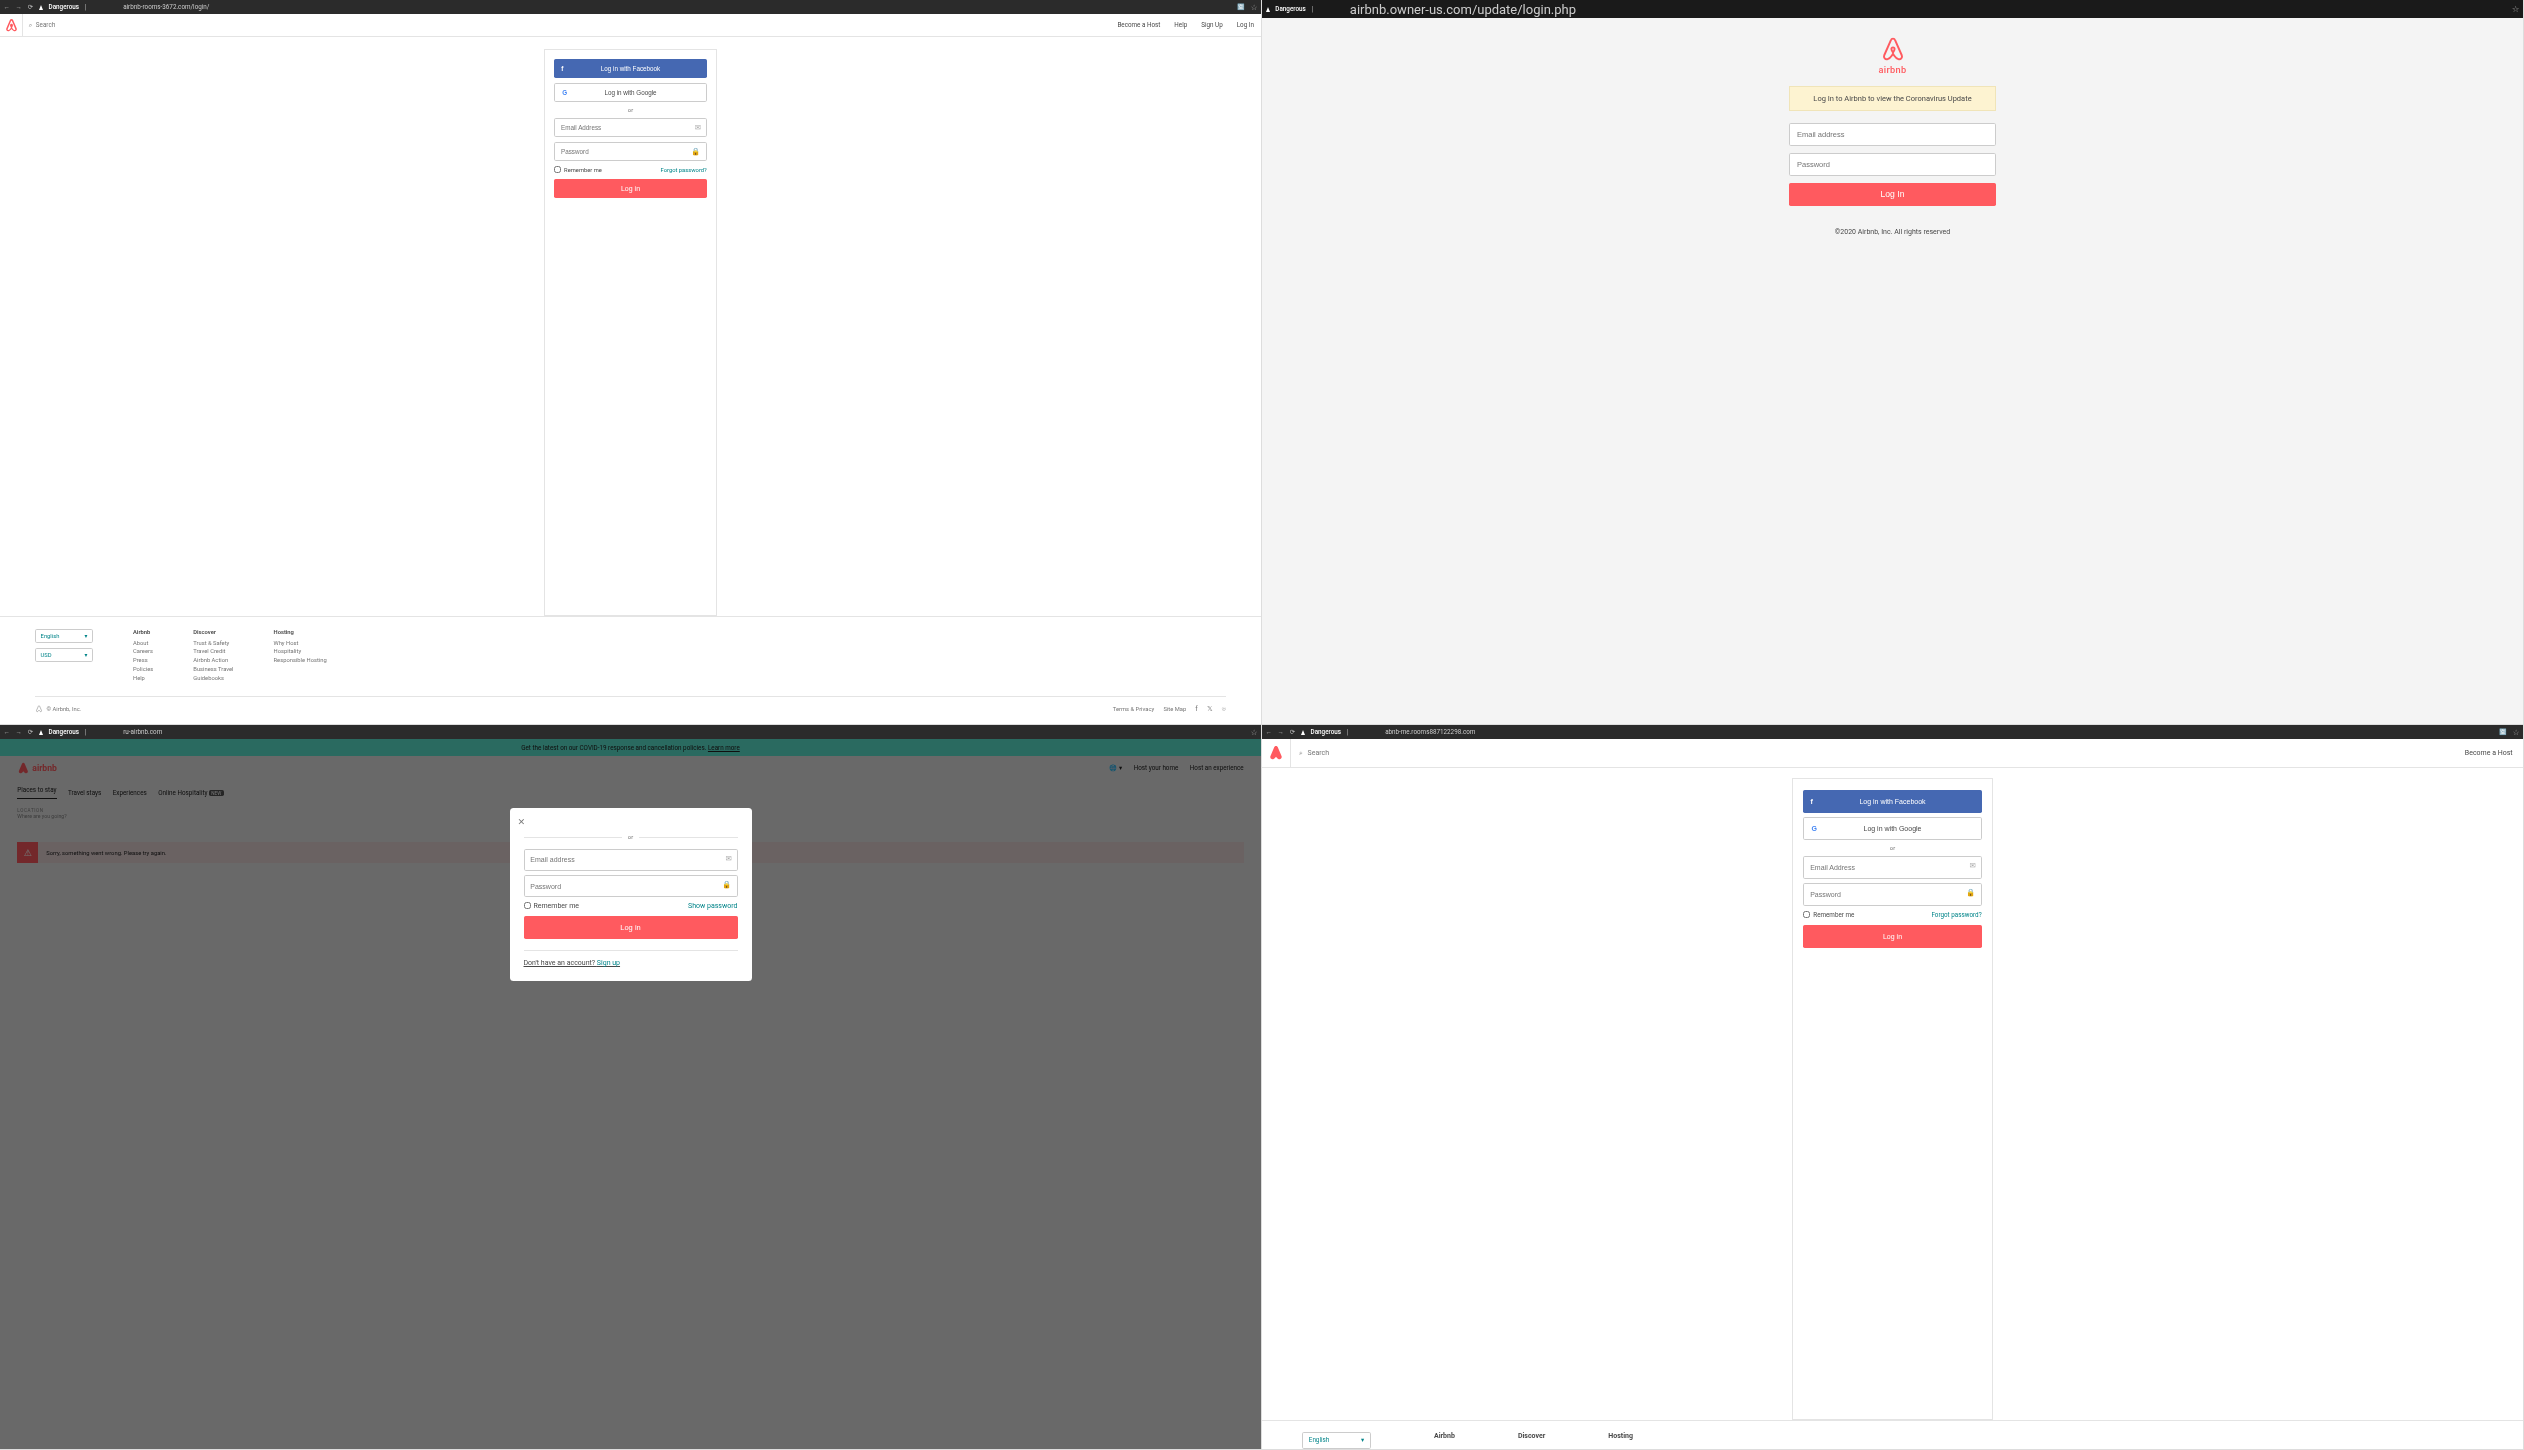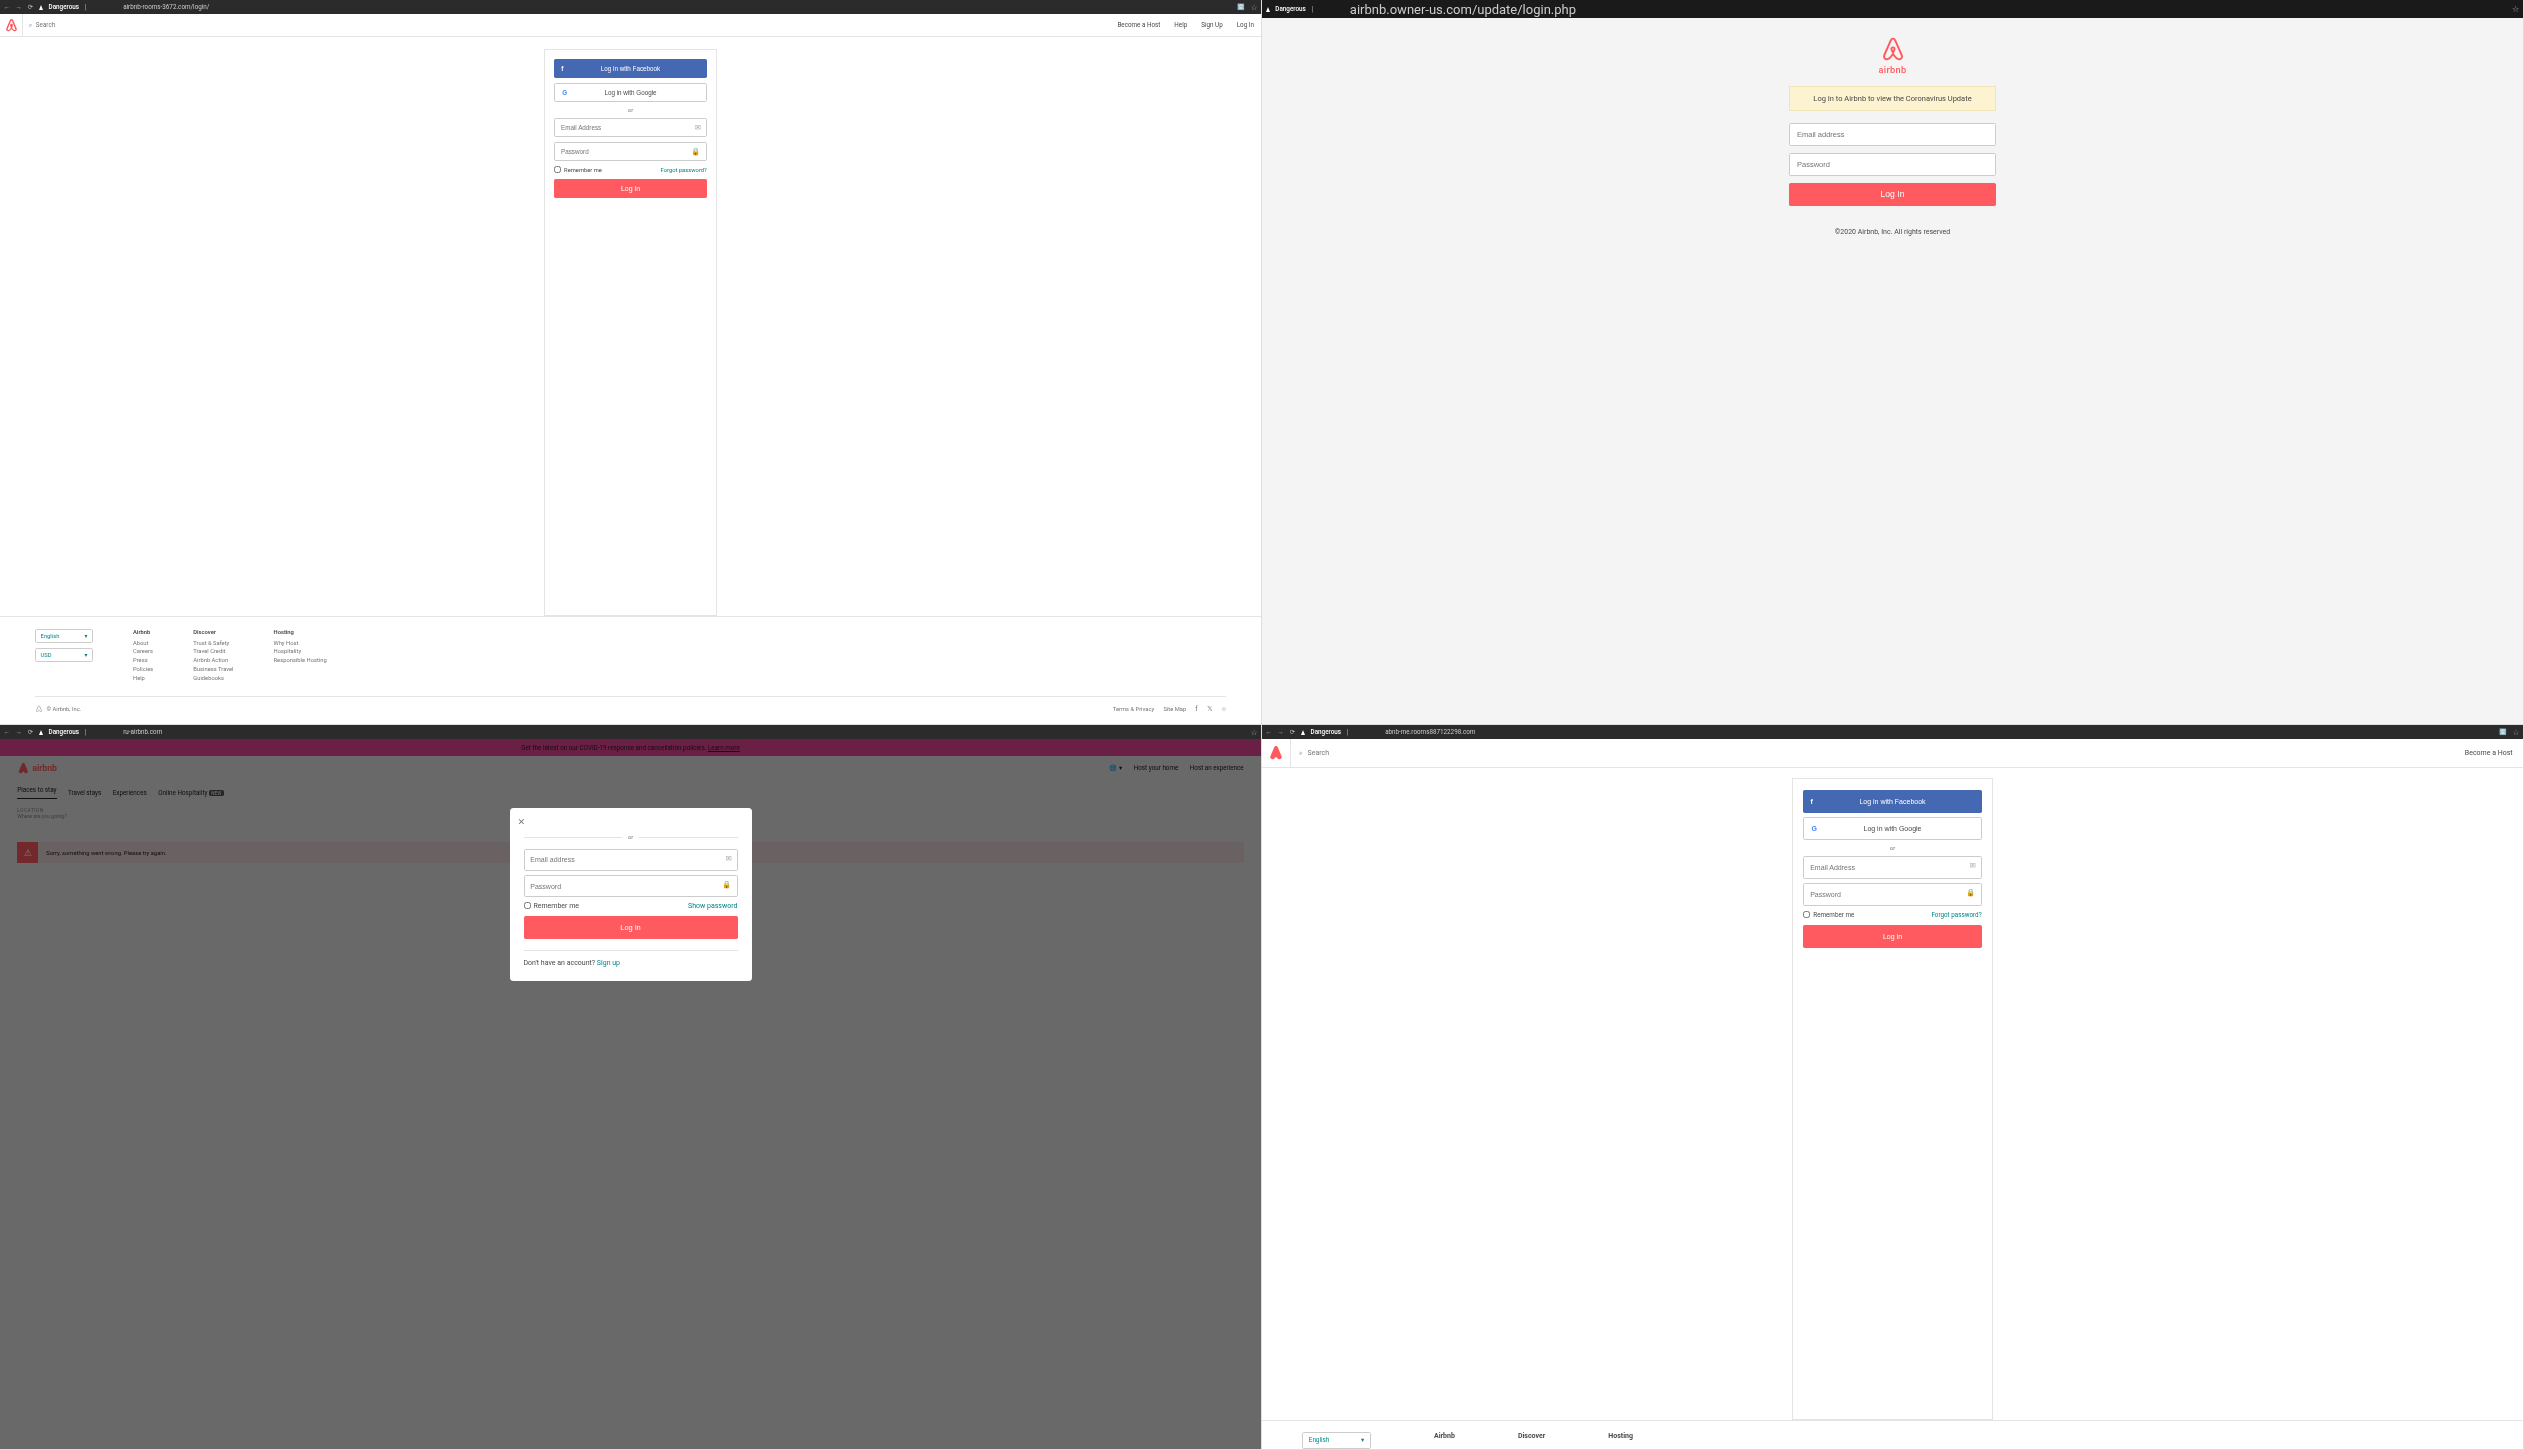--- a/index.html
+++ b/index.html
@@ -56,41 +56,41 @@
 .big-logo-text { font-size: 9.2px; font-weight: 500; letter-spacing: 0.3px; }
 .yellow-banner { background: #fdf3d1; border: 0.6px solid #f0e4b8; padding: 7px 11.5px; font-size: 7.5px; color: #484848; margin-bottom: 11.5px; width: 207px; text-align: center; }
 .pane2-input { width: 207px; height: 23px; border: 0.6px solid #ccc; border-radius: 1.7px; padding: 0 7px; font-size: 7.5px; margin-bottom: 7px; background: #fff; }
 .pane2-btn { width: 207px; height: 23px; background: #ff5a5f; color: #fff; border: none; border-radius: 1.7px; font-size: 8.6px; cursor: pointer; margin-bottom: 11.5px; }
 .copyright { font-size: 7px; color: #484848; margin-top: 10.4px; }
 
 
 .pane3-bg { flex: 1; position: relative; background: #e8e8e8; overflow: hidden; }
 .dim-overlay { position: absolute; inset: 0; background: rgba(0,0,0,0.55); }
 .pane3-content { position: absolute; inset: 0; }
-.covid-banner { text-align: center; font-size: 6.3px; color: #222; padding: 4.6px 0; background: #ec4899; }
+.covid-banner { text-align: center; font-size: 6.3px; color: #222; padding: 4.6px 0; background: #5eead4; }
 .covid-banner a { text-decoration: underline; color: #222; cursor: pointer; }
 .pane3-header { display: flex; align-items: center; padding: 5.8px 17.3px; font-size: 6.3px; }
 .pane3-logo { color: #ff5a5f; font-size: 8.6px; font-weight: 700; display: flex; align-items: center; gap: 2.3px; }
 .pane3-nav { margin-left: auto; display: flex; gap: 11.5px; color: #222; align-items: center; }
 .pane3-tabs { display: flex; gap: 11.5px; padding: 5.8px 17.3px; font-size: 6.3px; color: #222; align-items: center; }
 .tab-active { border-bottom: 1.2px solid #222; padding-bottom: 3.5px; }
 .new-badge { background: #555; color: #fff; font-size: 4.6px; padding: 0.6px 2.3px; border-radius: 1.7px; }
 .loc-box { margin: 3.5px 17.3px; font-size: 5.2px; color: #888; }
 .loc-label { text-transform: uppercase; letter-spacing: 0.6px; font-size: 4.6px; }
 .err-box { margin: 23px 17.3px 0; background: rgba(255,90,95,0.1); display: flex; align-items: center; padding: 0; }
 .err-icon { background: #ff5a5f; width: 21px; height: 21px; display: flex; align-items: center; justify-content: center; color: #fff; font-size: 9.2px; }
 .err-text { padding: 0 8px; font-size: 5.8px; color: #222; }
 
 .modal { position: absolute; top: 69px; left: 50%; transform: translateX(-50%); width: 242px; background: #fff; border-radius: 3.5px; padding: 14px; z-index: 10; }
 .modal-close { position: absolute; top: 8px; left: 8px; font-size: 9.2px; color: #777; cursor: pointer; }
 .modal .or-div { margin: 11.5px 0 9.2px; }
 .modal .input-field { height: 22px; font-size: 7px; }
 .modal .btn-red { height: 23px; font-size: 7.5px; margin-top: 3.5px; }
 .modal-hr { border: none; border-top: 0.6px solid #e4e4e4; margin: 11.5px 0 8px; }
-.signup-row { font-size: 7px; color: #484848; }
+.signup-row { font-size: 7px; color: #484848; text-decoration: underline; }
 
 
 .pane4-body { flex: 1; background: #fff; display: flex; flex-direction: column; overflow: hidden; }
 .pane4-header { display: flex; align-items: center; height: 29px; border-bottom: 0.6px solid #e4e4e4; }
 .pane4-logo-cell { width: 29px; display: flex; align-items: center; justify-content: center; border-right: 0.6px solid #e4e4e4; height: 100%; }
 .pane4-search { flex: 1; display: flex; align-items: center; padding: 0 8px; gap: 4.6px; color: #767676; font-size: 7px; }
 .pane4-nav { padding: 0 10.4px; font-size: 7px; color: #484848; white-space: nowrap; }
 .pane4-center { flex: 1; display: flex; justify-content: center; padding-top: 10.4px; overflow: auto; }
 .pane4-card { width: 201px; border: 0.6px solid #e4e4e4; padding: 10.4px; }
 .pane4-card .btn { height: 23px; font-size: 7px; }

